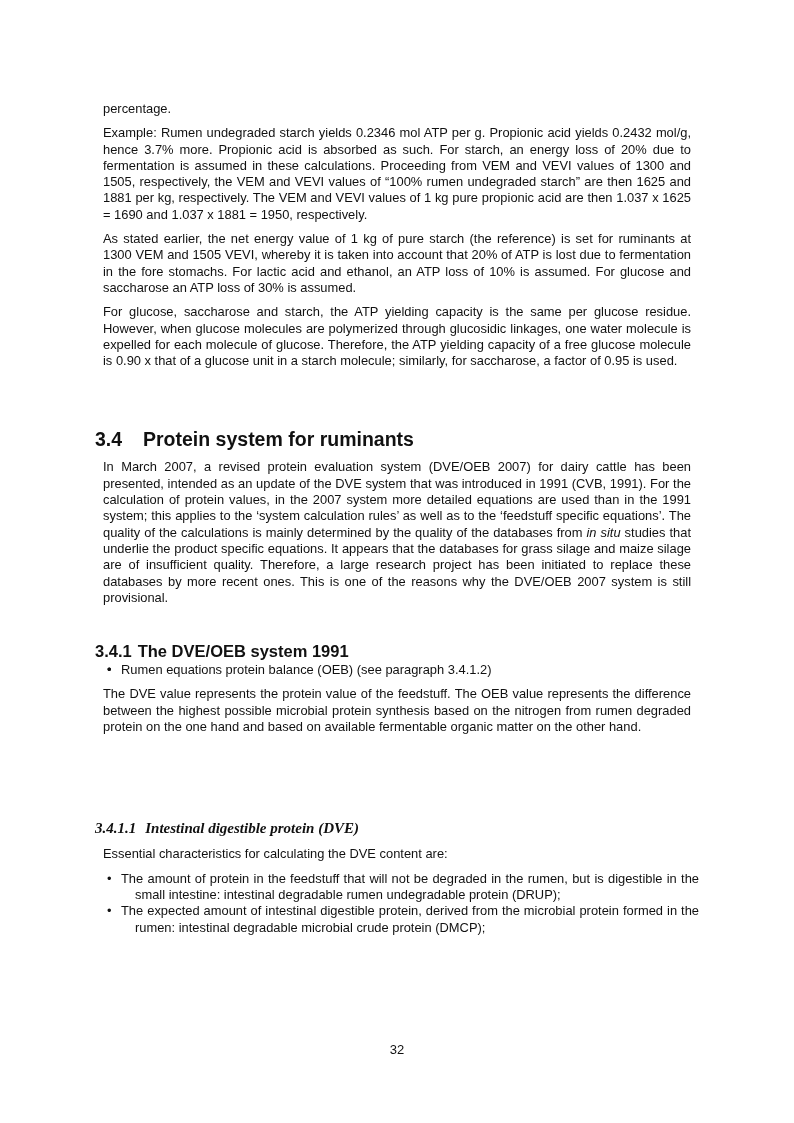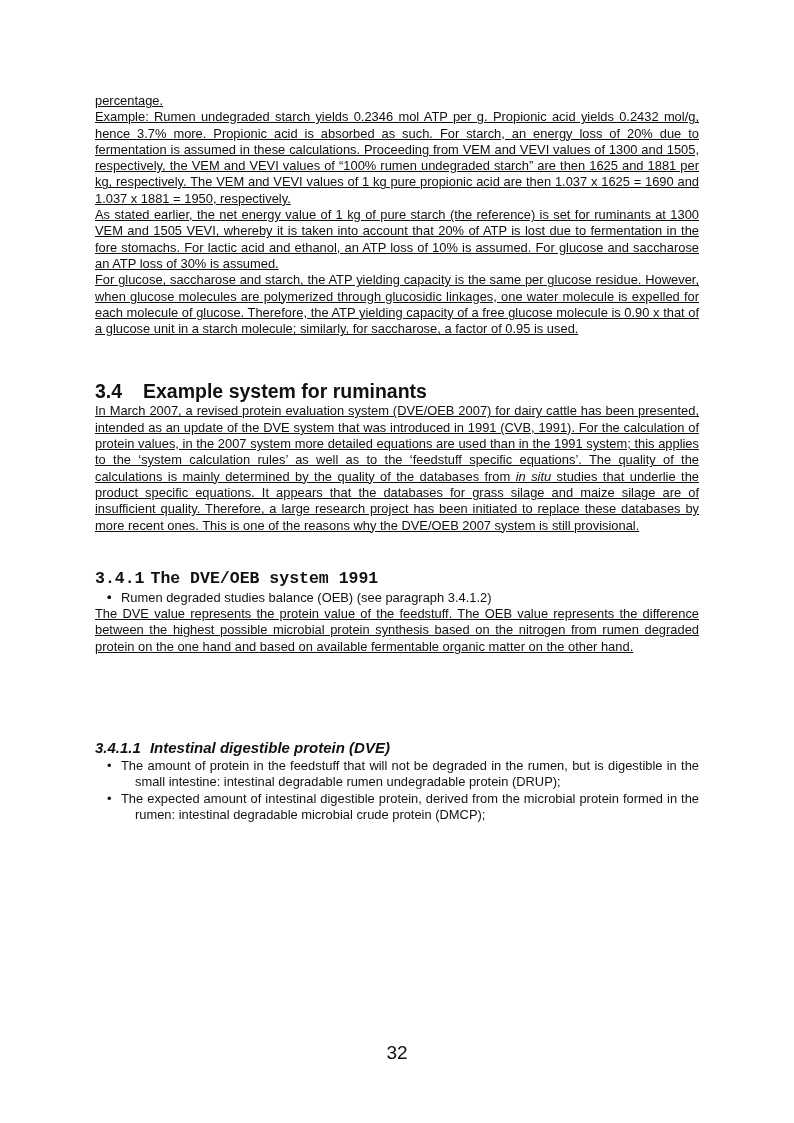--- a/index.html
+++ b/index.html
@@ -2,75 +2,76 @@
 <html><head>
 <meta charset="utf-8">
 <style>
   html, body { margin: 0; padding: 0; background: #ffffff; }
   body { width: 794px; height: 1123px; position: relative; overflow: hidden; }
   .page {
     position: absolute; left: 95px; top: 93px; width: 604px;
     font-family: "Liberation Sans", sans-serif;
     font-size: 12.9px; line-height: 16.3px; color: #111111;
   }
-  p { margin: 0; text-align: justify; text-decoration: underline; }
+  p { margin: 8px; text-align: justify; }
   h2 {
     font-family: "Liberation Sans", sans-serif;
     font-size: 19.5px; font-weight: bold; margin: 0; line-height: 24px;
   }
-  h2 .num { display: inline-block; width: 48px; }
+  h2 .num { display: inline-block; width: 48px; margin-top: 16px; }
   h3 {
-    font-family: Liberation Mono, monospace;
+    font-family: Liberation Sans, sans-serif;
     font-size: 16.5px; font-weight: bold; margin: 0; line-height: 22px;
   }
   h3 .num { margin-right: 6px; }
   h4 {
-    font-family: Liberation Sans, sans-serif;
+    font-family: Liberation Serif, serif;
     font-size: 15px; font-weight: bold; font-style: italic; margin: 0; line-height: 20px;
   }
   h4 .num { margin-right: 9px; }
   ul { margin: 0; padding: 0; list-style: none; }
   ul li { position: relative; padding-left: 26px; text-align: justify; }
   ul li .bullet { position: absolute; left: 12px; top: 0; }
   ul.hang li { padding-left: 40px; text-indent: -14px; }
   ul.hang li .bullet { left: 12px; text-indent: 0; }
   .sec34 { margin-top: 42px; }
   .sec341 { margin-top: 34px; }
   .sec3411 { margin-top: 83px; }
   .pageno {
     position: absolute; left: 0; width: 794px; top: 1042px; text-align: center;
-    font-family: "Liberation Sans", sans-serif; font-size: 19px; color: #111;
+    font-family: "Liberation Sans", sans-serif; font-size: 13px; color: #111;
   }
 </style>
 </head>
 <body>
 
 <div class="page">
 
   <p>percentage.</p>
   <p>Example: Rumen undegraded starch yields 0.2346 mol ATP per g. Propionic acid yields 0.2432 mol/g, hence 3.7% more. Propionic acid is absorbed as such. For starch, an energy loss of 20% due to fermentation is assumed in these calculations. Proceeding from VEM and VEVI values of 1300 and 1505, respectively, the VEM and VEVI values of “100% rumen undegraded starch” are then 1625 and 1881 per kg, respectively. The VEM and VEVI values of 1 kg pure propionic acid are then 1.037 x 1625 = 1690 and 1.037 x 1881 = 1950, respectively.</p>
   <p>As stated earlier, the net energy value of 1 kg of pure starch (the reference) is set for ruminants at 1300 VEM and 1505 VEVI, whereby it is taken into account that 20% of ATP is lost due to fermentation in the fore stomachs. For lactic acid and ethanol, an ATP loss of 10% is assumed. For glucose and saccharose an ATP loss of 30% is assumed.</p>
   <p>For glucose, saccharose and starch, the ATP yielding capacity is the same per glucose residue. However, when glucose molecules are polymerized through glucosidic linkages, one water molecule is expelled for each molecule of glucose. Therefore, the ATP yielding capacity of a free glucose molecule is 0.90 x that of a glucose unit in a starch molecule; similarly, for saccharose, a factor of 0.95 is used.</p>
 
   <h2 class="sec34">
-    <span class="num">3.4</span><span>Example system for ruminants</span>
+    <span class="num">3.4</span><span>Protein system for ruminants</span>
   </h2>
   <p><span>In March 2007, a revised protein evaluation system (DVE/OEB 2007) for dairy cattle has been presented, intended as an update of the DVE system that was introduced in 1991 (CVB, 1991). For the calculation of protein values, in the 2007 system more detailed equations  are used than in the 1991 system; this applies to the ‘system calculation rules’ as well as to the ‘feedstuff specific equations’. The quality of the calculations is mainly determined by the quality of the databases from </span><i>in situ</i><span> studies that underlie the product specific equations. It appears that the databases for grass silage and maize silage are of insufficient quality. Therefore, a large research project has been initiated to replace these databases by more recent ones. This is one of the reasons why the DVE/OEB 2007 system is still provisional.</span></p>
 
   <h3 class="sec341">
     <span class="num">3.4.1</span><span>The DVE/OEB system 1991</span>
   </h3>
   <ul>
     <li><span class="bullet">•</span></li>
-    <li><span class="bullet">•</span><span>Rumen degraded studies balance (OEB) (see paragraph 3.4.1.2)</span></li>
+    <li><span class="bullet">•</span><span>Rumen equations protein balance (OEB) (see paragraph 3.4.1.2)</span></li>
   </ul>
   <p>The DVE value represents the protein value of the feedstuff. The OEB value represents the difference between the highest possible microbial protein synthesis based on the nitrogen from rumen degraded protein on the one hand and based on available fermentable organic matter on the other hand.</p>
 
   <h4 class="sec3411">
     <span class="num">3.4.1.1</span><span>Intestinal digestible protein (DVE)</span>
   </h4>
+  <p>Essential characteristics for calculating the DVE content are:</p>
   <ul class="hang">
     <li><span class="bullet">•</span><span>The amount of protein in the feedstuff that will not be degraded in the rumen, but is digestible in the small intestine: intestinal degradable rumen undegradable protein (DRUP);</span></li>
     <li><span class="bullet">•</span><span>The expected amount of intestinal digestible protein, derived from the microbial protein formed in the rumen: intestinal degradable microbial crude protein (DMCP);</span></li>
   </ul>
 </div>
 
 <div class="pageno">32</div>
 
 </body></html>

